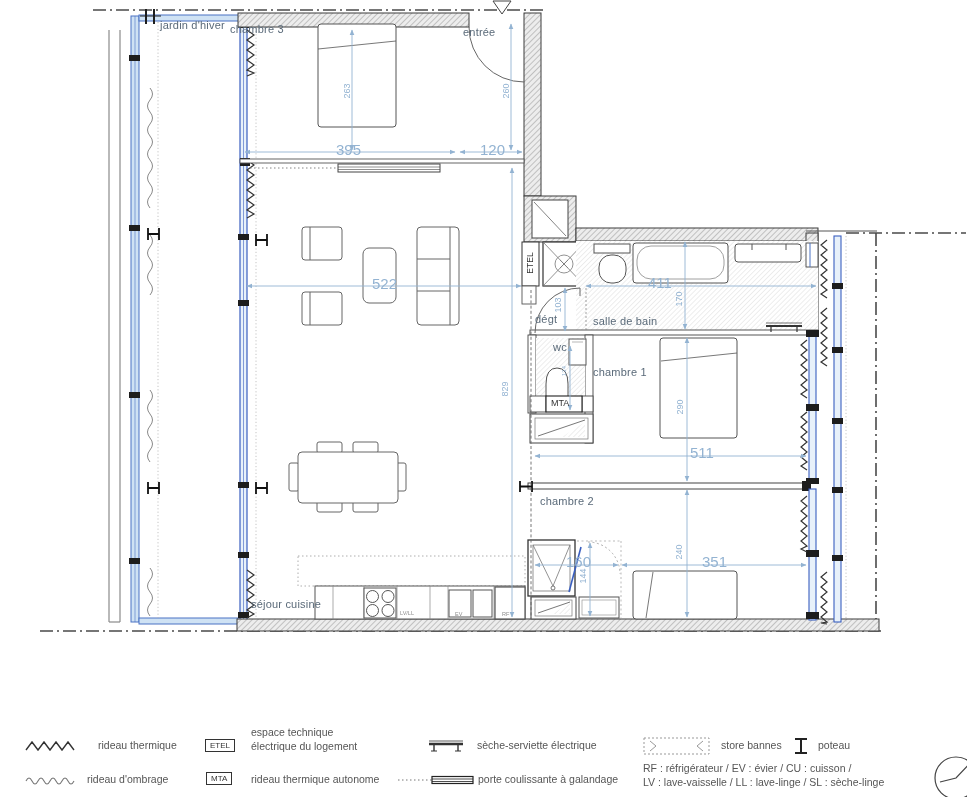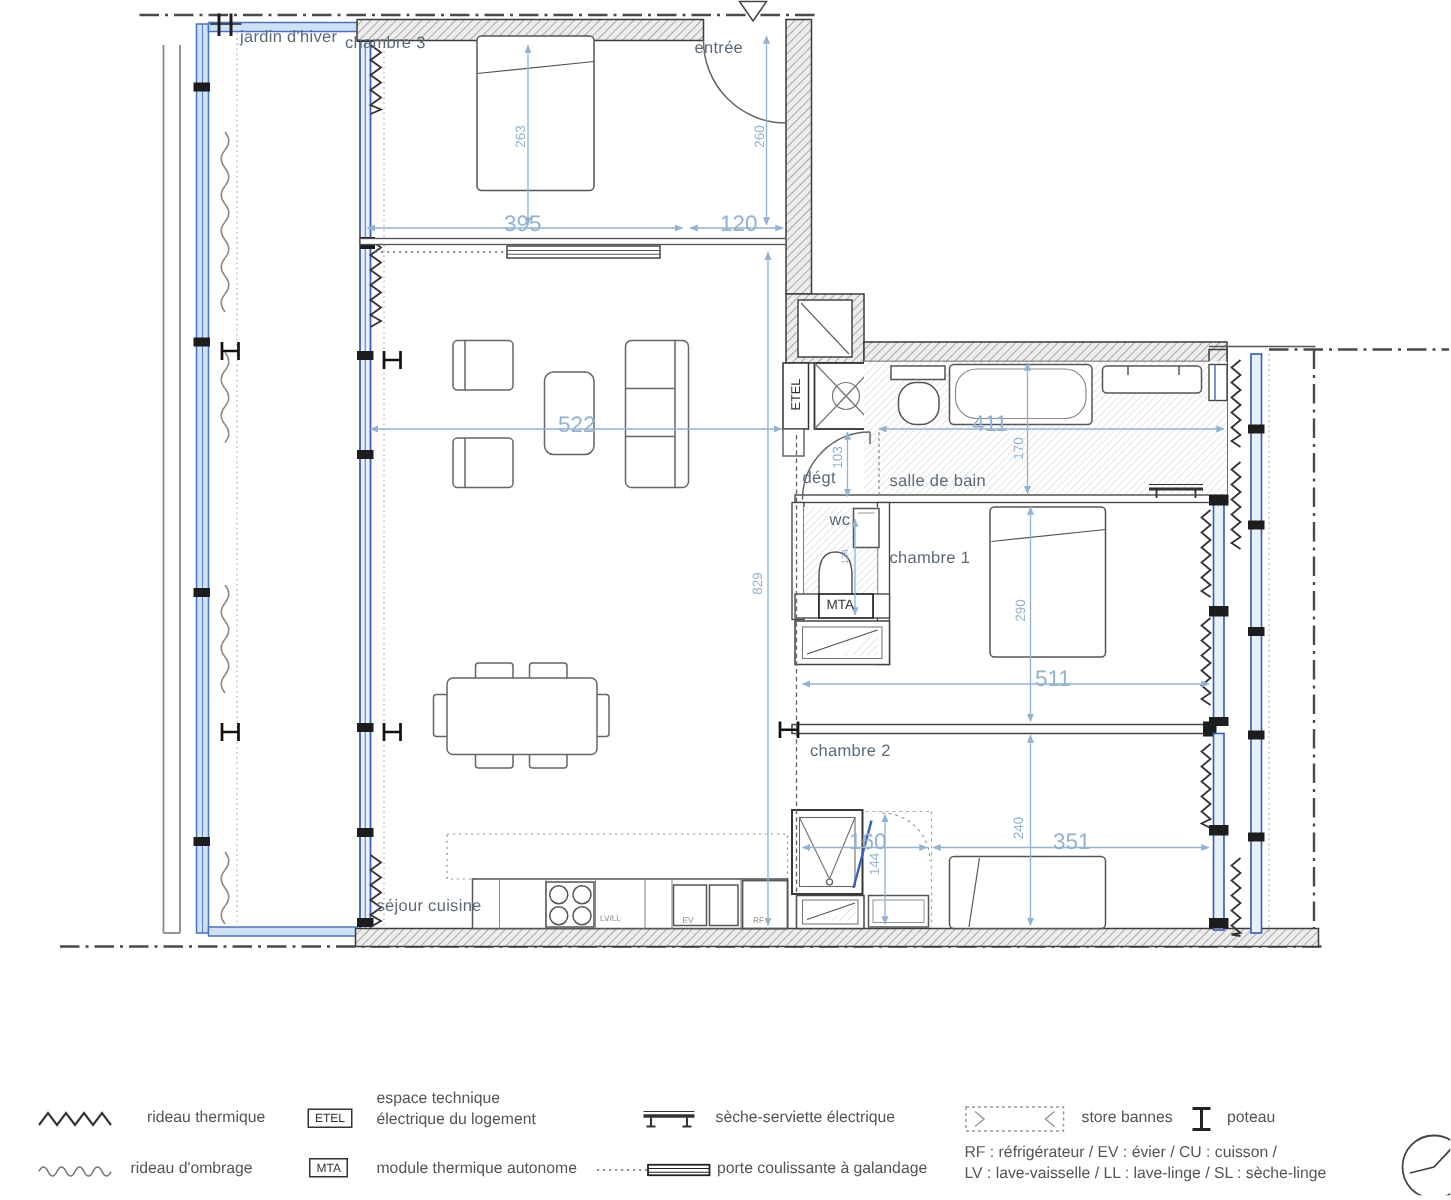--- a/index.html
+++ b/index.html
@@ -368,21 +368,21 @@
 <svg class="legsym" style="left:24px;top:772px;" width="54" height="16" viewBox="0 0 54 16">
   <path d="M2,9 Q5,3 8,9 T14,9 T20,9 T26,9 T32,9 T38,9 T44,9 T50,9" fill="none" stroke="#777" stroke-width="1.1"></path>
 </svg>
 <span class="leg" style="left:87px;top:773px;">rideau d'ombrage</span>
 
 <div class="legbox" style="left:205px;top:739px;">ETEL</div>
 <span class="leg" style="left:251px;top:726px;">espace technique</span>
 <span class="leg" style="left:251px;top:740px;">électrique du logement</span>
 
 <div class="legbox" style="left:206px;top:772px;">MTA</div>
-<span class="leg" style="left:251px;top:773px;">module thermique autonome</span>
+<span class="leg" style="left:251px;top:773px;">rideau thermique autonome</span>
 
 <svg class="legsym" style="left:427px;top:737px;" width="38" height="18" viewBox="0 0 38 18">
   <path d="M2,4 H36" stroke="#333" stroke-width="0.8" fill="none"></path>
   <path d="M2,7 H36" stroke="#333" stroke-width="2.4" fill="none"></path>
   <path d="M7,8 V14 M31,8 V14" stroke="#333" stroke-width="1.4" fill="none"></path>
   <path d="M4,14 H10 M28,14 H34" stroke="#333" stroke-width="1.2" fill="none"></path>
 </svg>
 <span class="leg" style="left:477px;top:739px;">sèche-serviette électrique</span>
 
 <svg class="legsym" style="left:398px;top:773px;" width="78" height="14" viewBox="0 0 78 14">

